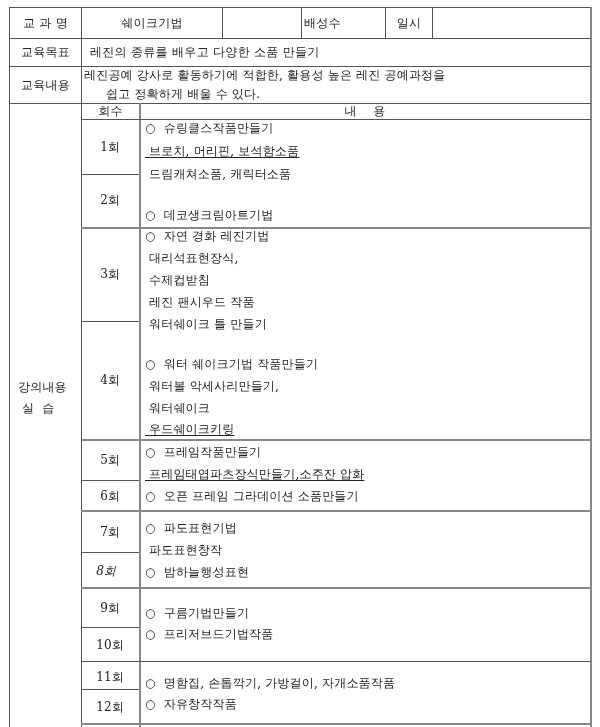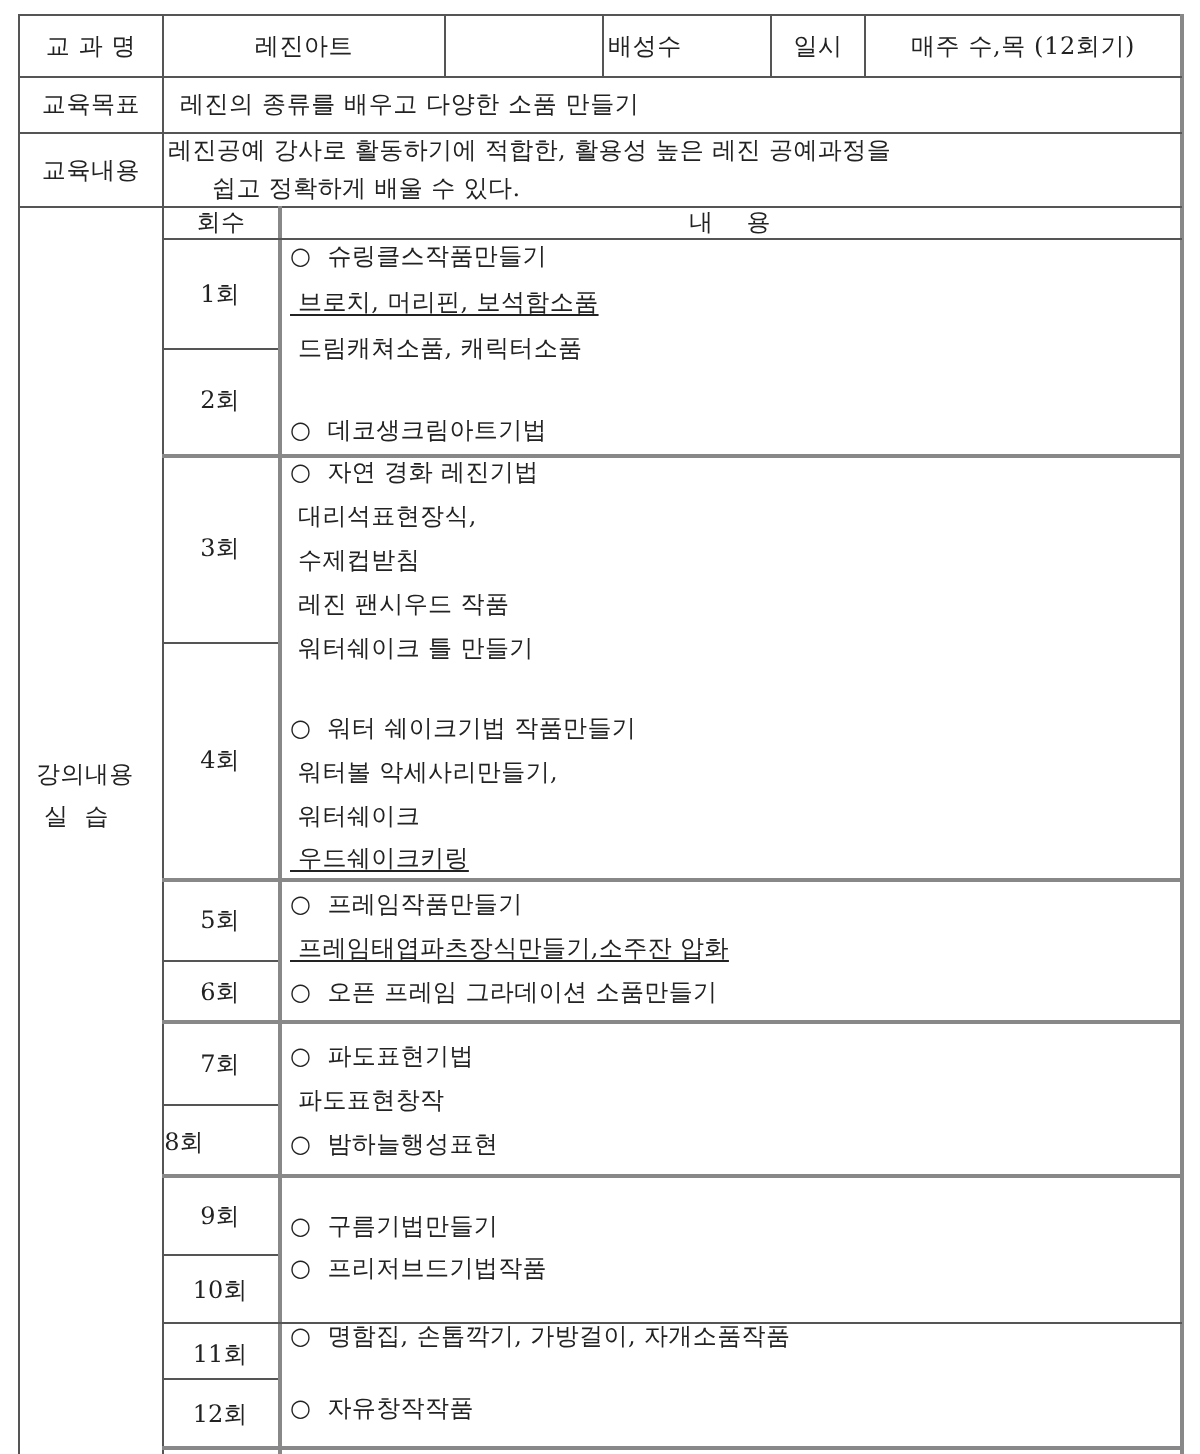--- a/index.html
+++ b/index.html
@@ -49,24 +49,23 @@
   <div class="hl" style="left:81px; top:689px; width:58px;"></div>
 
   <div class="hl gray" style="left:81px; top:227px; width:510px;"></div>
   <div class="hl gray" style="left:81px; top:439px; width:510px;"></div>
   <div class="hl gray" style="left:81px; top:510px; width:510px;"></div>
   <div class="hl gray" style="left:81px; top:587px; width:510px;"></div>
   <div class="hl" style="left:81px; top:661px; width:510px;"></div>
   <div class="hl gray" style="left:81px; top:723px; width:510px;"></div>
 
   <div class="cell" style="left:10px; top:8px; width:71px; height:30px;">교 과 명</div>
-  <div class="cell" style="left:82px; top:8px; width:140px; height:30px;">레진아트</div>
+  <div class="cell" style="left:82px; top:8px; width:140px; height:30px;">쉐이크기법</div>
   <div class="cell left" style="left:302px; top:8px; width:77px; height:30px; padding-left:2px;">배성수</div>
   <div class="cell" style="left:386px; top:8px; width:46px; height:30px;">일시</div>
-  <div class="cell" style="left:433px; top:8px; width:157px; height:30px;">매주 수,목 (12회기)</div>
 
   <div class="cell" style="left:10px; top:39px; width:71px; height:27px;">교육목표</div>
   <div class="cell left" style="left:82px; top:39px; width:500px; height:27px; padding-left:8px;">레진의 종류를 배우고 다양한 소품 만들기</div>
 
   <div class="cell" style="left:10px; top:67px; width:71px; height:36px;">교육내용</div>
   <div class="txt" style="left:84px; top:68px;text-align:center;">레진공예 강사로 활동하기에 적합한, 활용성 높은 레진 공예과정을</div>
   <div class="txt" style="left:84px; top:87px;margin-left:22px;">쉽고 정확하게 배울 수 있다.</div>
 
   <div class="txt" style="left:18px; top:380px;">강의내용</div>
   <div class="txt" style="left:22px; top:401px; white-space:pre;">실  습</div>
@@ -74,21 +73,21 @@
   <div class="cell" style="left:82px; top:103px; width:57px; height:16px;">회수</div>
   <div class="cell" style="left:140px; top:103px; width:450px; height:16px; white-space:pre;">내    용</div>
 
   <div class="num" style="left:81px; top:139px;">1회</div>
   <div class="num" style="left:81px; top:192px;">2회</div>
   <div class="num" style="left:81px; top:266px;">3회</div>
   <div class="num" style="left:81px; top:372px;">4회</div>
   <div class="num" style="left:81px; top:452px;">5회</div>
   <div class="num" style="left:81px; top:488px;">6회</div>
   <div class="num" style="left:81px; top:524px;">7회</div>
-  <div class="num" style="left:63px; top:563px;">8회</div>
+  <div class="num" style="left:77px; top:563px;font-style:italic;">8회</div>
   <div class="num" style="left:81px; top:600px;">9회</div>
   <div class="num" style="left:81px; top:637px;">10회</div>
   <div class="num" style="left:81px; top:669px;">11회</div>
   <div class="num" style="left:81px; top:699px;">12회</div>
 
   <div class="txt" style="left:145px; top:121px; white-space:pre;">○  슈링클스작품만들기</div>
   <div class="txt u" style="left:145px; top:144px; white-space:pre;"> 브로치, 머리핀, 보석함소품</div>
   <div class="txt" style="left:145px; top:167px; white-space:pre;"> 드림캐쳐소품, 캐릭터소품</div>
   <div class="txt" style="left:145px; top:208px; white-space:pre;">○  데코생크림아트기법</div>
 
@@ -106,16 +105,16 @@
   <div class="txt u" style="left:145px; top:467px; white-space:pre;"> 프레임태엽파츠장식만들기,소주잔 압화</div>
   <div class="txt" style="left:145px; top:489px; white-space:pre;">○  오픈 프레임 그라데이션 소품만들기</div>
 
   <div class="txt" style="left:145px; top:521px; white-space:pre;">○  파도표현기법</div>
   <div class="txt" style="left:145px; top:543px; white-space:pre;"> 파도표현창작</div>
   <div class="txt" style="left:145px; top:565px; white-space:pre;">○  밤하늘행성표현</div>
 
   <div class="txt" style="left:145px; top:606px; white-space:pre;">○  구름기법만들기</div>
   <div class="txt" style="left:145px; top:627px; white-space:pre;">○  프리저브드기법작품</div>
 
-  <div class="txt" style="left:145px; top:661px; white-space:pre;">○  명함집, 손톱깍기, 가방걸이, 자개소품작품</div>
+  <div class="txt" style="left:145px; top:676px; white-space:pre;">○  명함집, 손톱깍기, 가방걸이, 자개소품작품</div>
   <div class="txt" style="left:145px; top:697px; white-space:pre;">○  자유창작작품</div>
 
 </div>
 
 </body></html>

